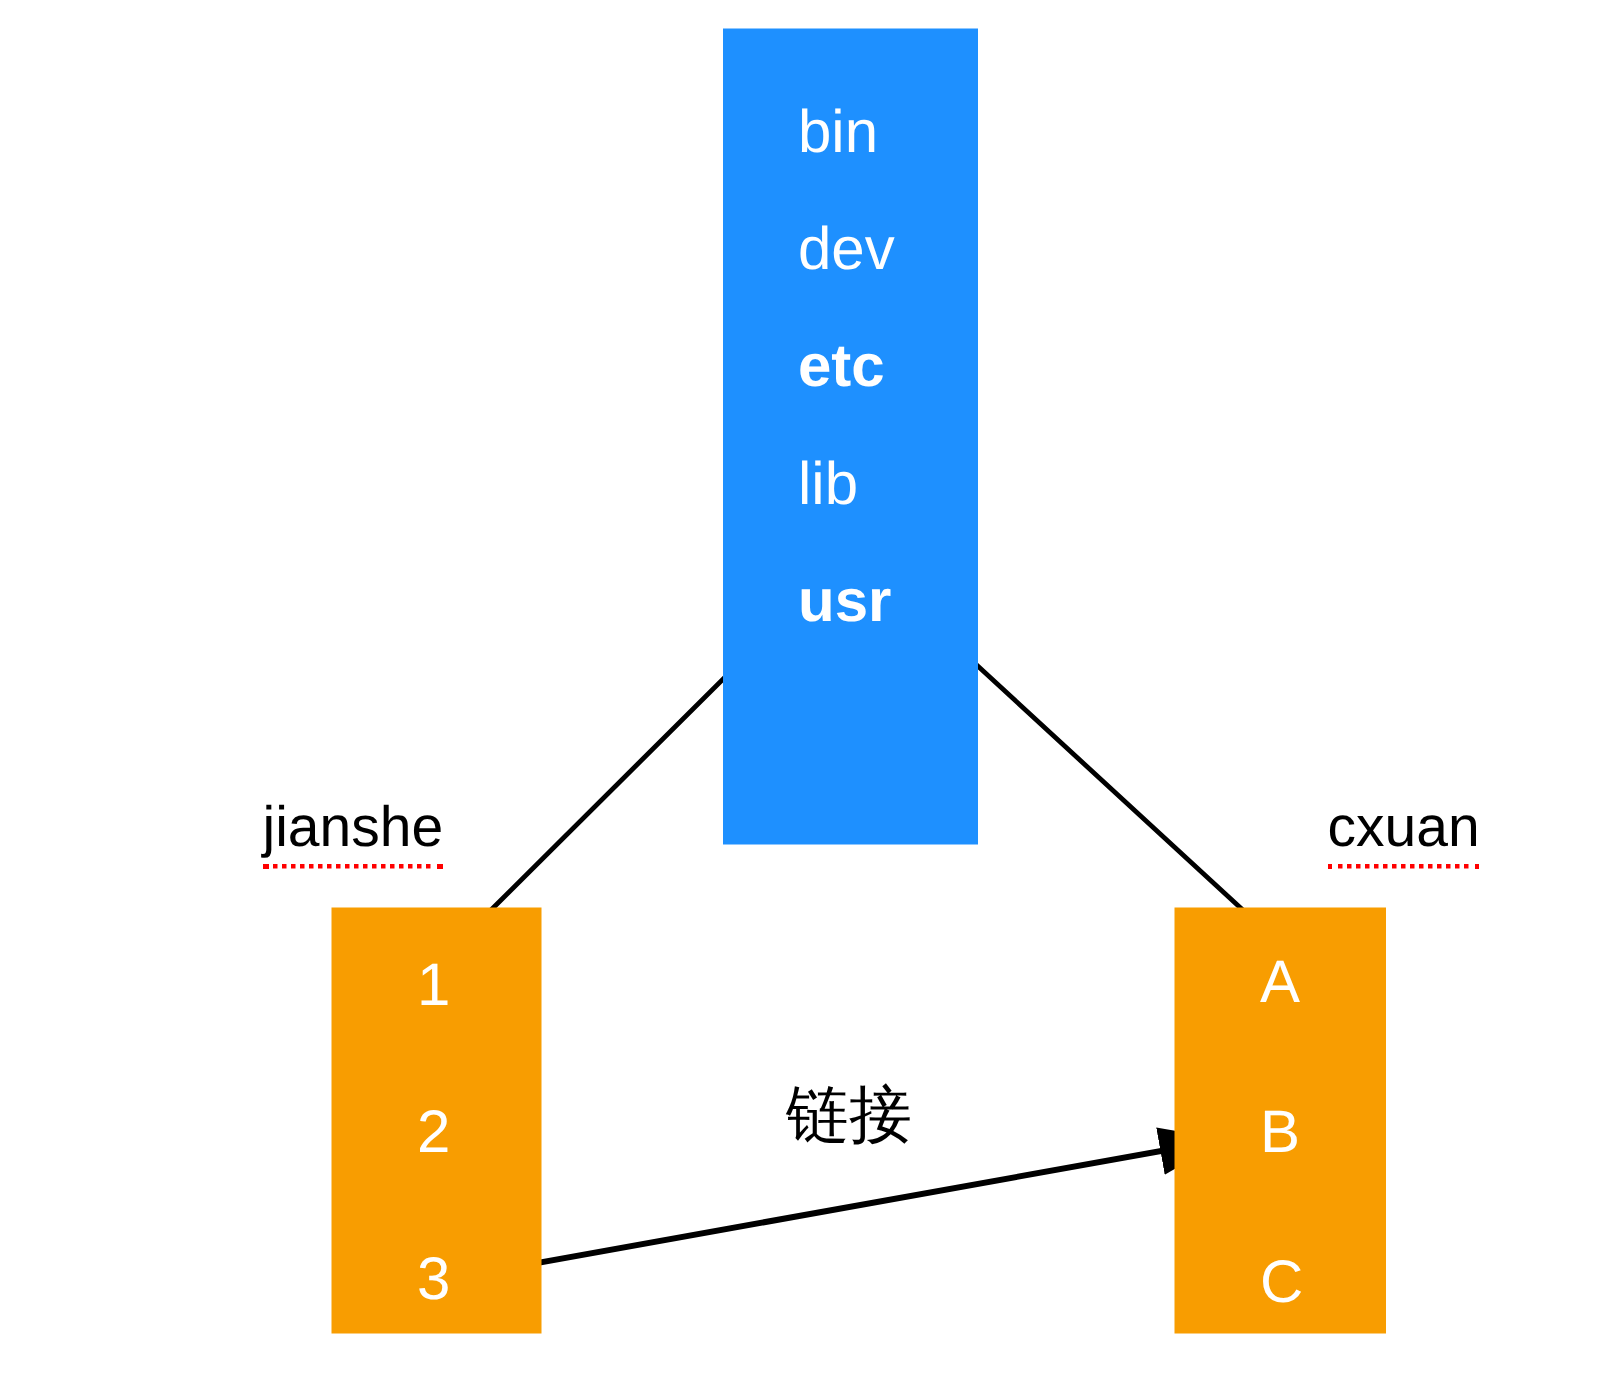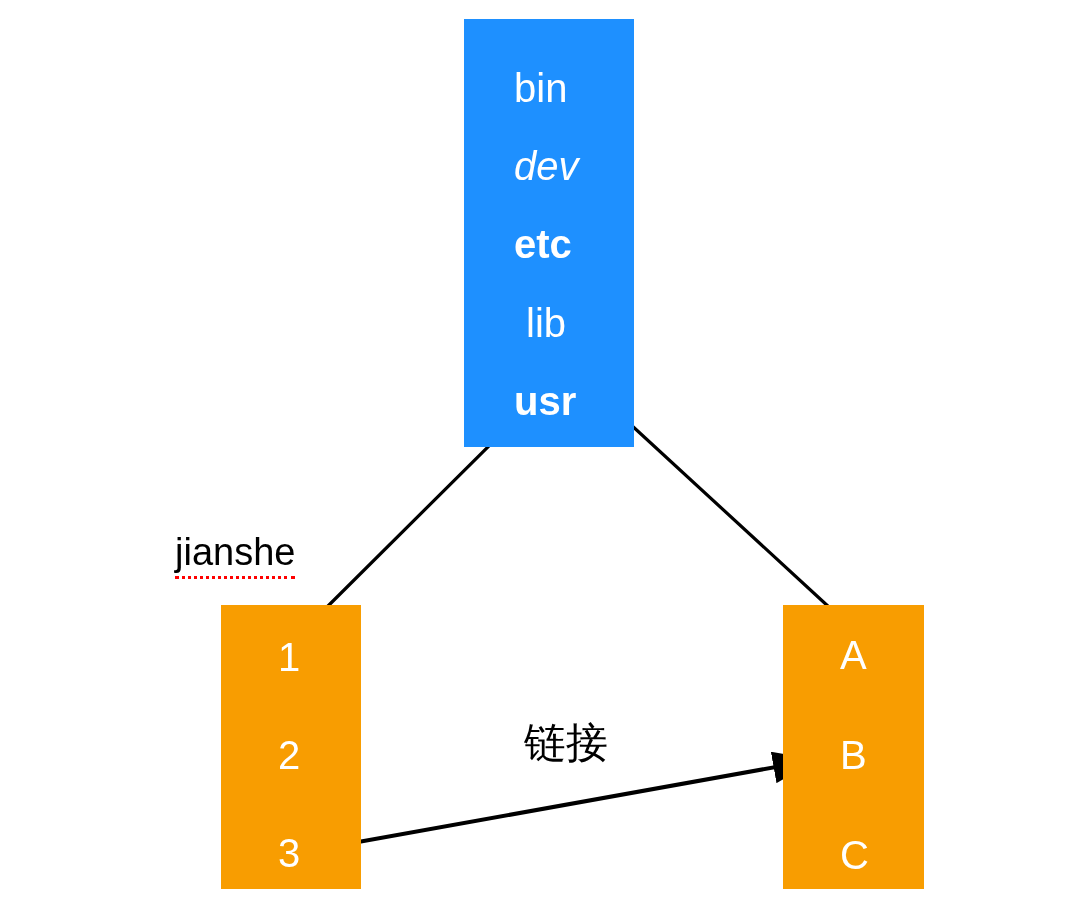--- a/index.html
+++ b/index.html
@@ -90,38 +90,41 @@
       </marker>
     </defs>
 
     <line x1="533" y1="402" x2="327" y2="607" stroke="#000000" stroke-width="3.2" stroke-linecap="round"></line>
 
     <line x1="604" y1="400" x2="830" y2="608" stroke="#000000" stroke-width="3.2" stroke-linecap="round"></line>
 
     <line x1="308" y1="851" x2="815" y2="760" stroke="#000000" stroke-width="4" stroke-linecap="butt" marker-end="url(#arrowhead)"></line>
   </svg>
 
-  <div class="box box-blue" style="left:464px; top:19px; width:170px; height:428px;">
+  <div class="box box-blue" style="left:482px; top:19px; width:170px; height:544px;">
     <div class="entry" style="top:49px;">bin</div>
-    <div class="entry" style="top:127px;font-style:italic;">dev</div>
+    <div class="entry" style="top:127px;">dev</div>
     <div class="entry" style="top:205px;font-weight:bold;">etc</div>
-    <div class="entry" style="top:284px;margin-left:12px;">lib</div>
+    <div class="entry" style="top:284px;">lib</div>
     <div class="entry" style="top:362px;font-weight:bold;">usr</div>
   </div>
 
   <div class="caption" style="left:175px; top:533px;text-align:right;">
     <span class="txt">jianshe</span>
   </div>
 
   <div class="box box-orange" style="left:221px; top:605px; width:140px; height:284px;">
     <div class="entry" style="top:32px;">1</div>
     <div class="entry" style="top:130px;">2</div>
     <div class="entry" style="top:228px;">3</div>
   </div>
 
+  <div class="caption" style="left:885px; top:533px;">
+    <span class="txt">cxuan</span>
+  </div>
 
   <div class="box box-orange" style="left:783px; top:605px; width:141px; height:284px;">
     <div class="entry" style="top:30px;">A</div>
     <div class="entry" style="top:130px;">B</div>
     <div class="entry" style="top:230px;">C</div>
   </div>
 
   <div class="link-label" style="left:524px; top:722px;text-align:center;">链接</div>
 
 </div>

